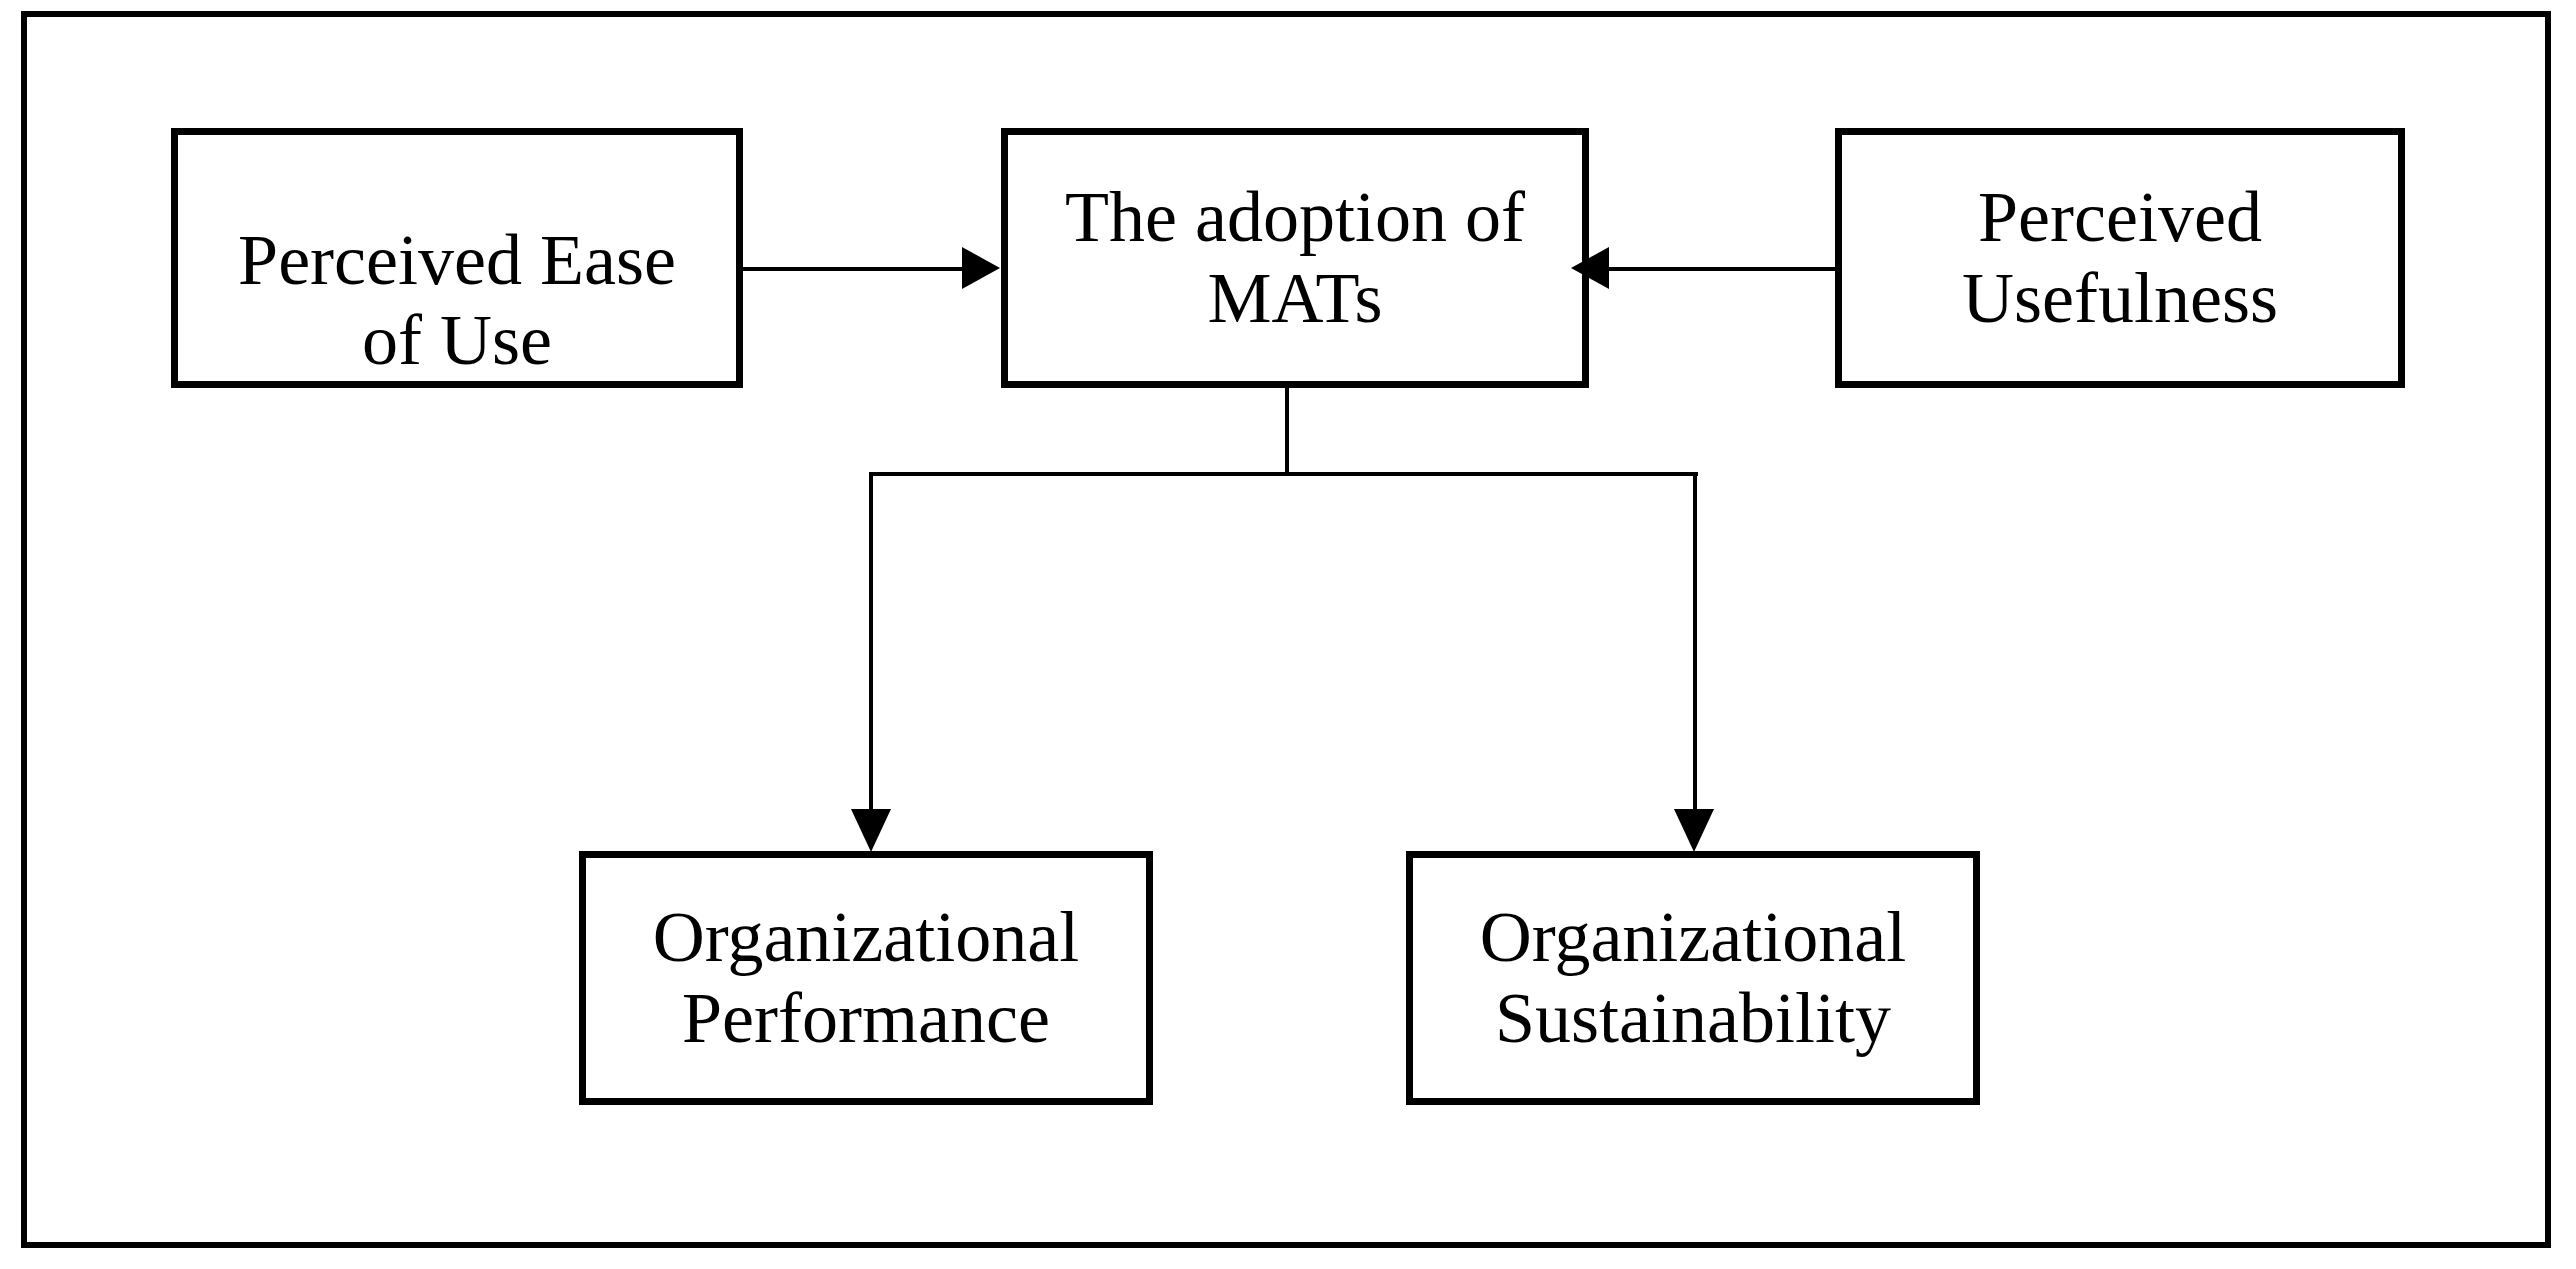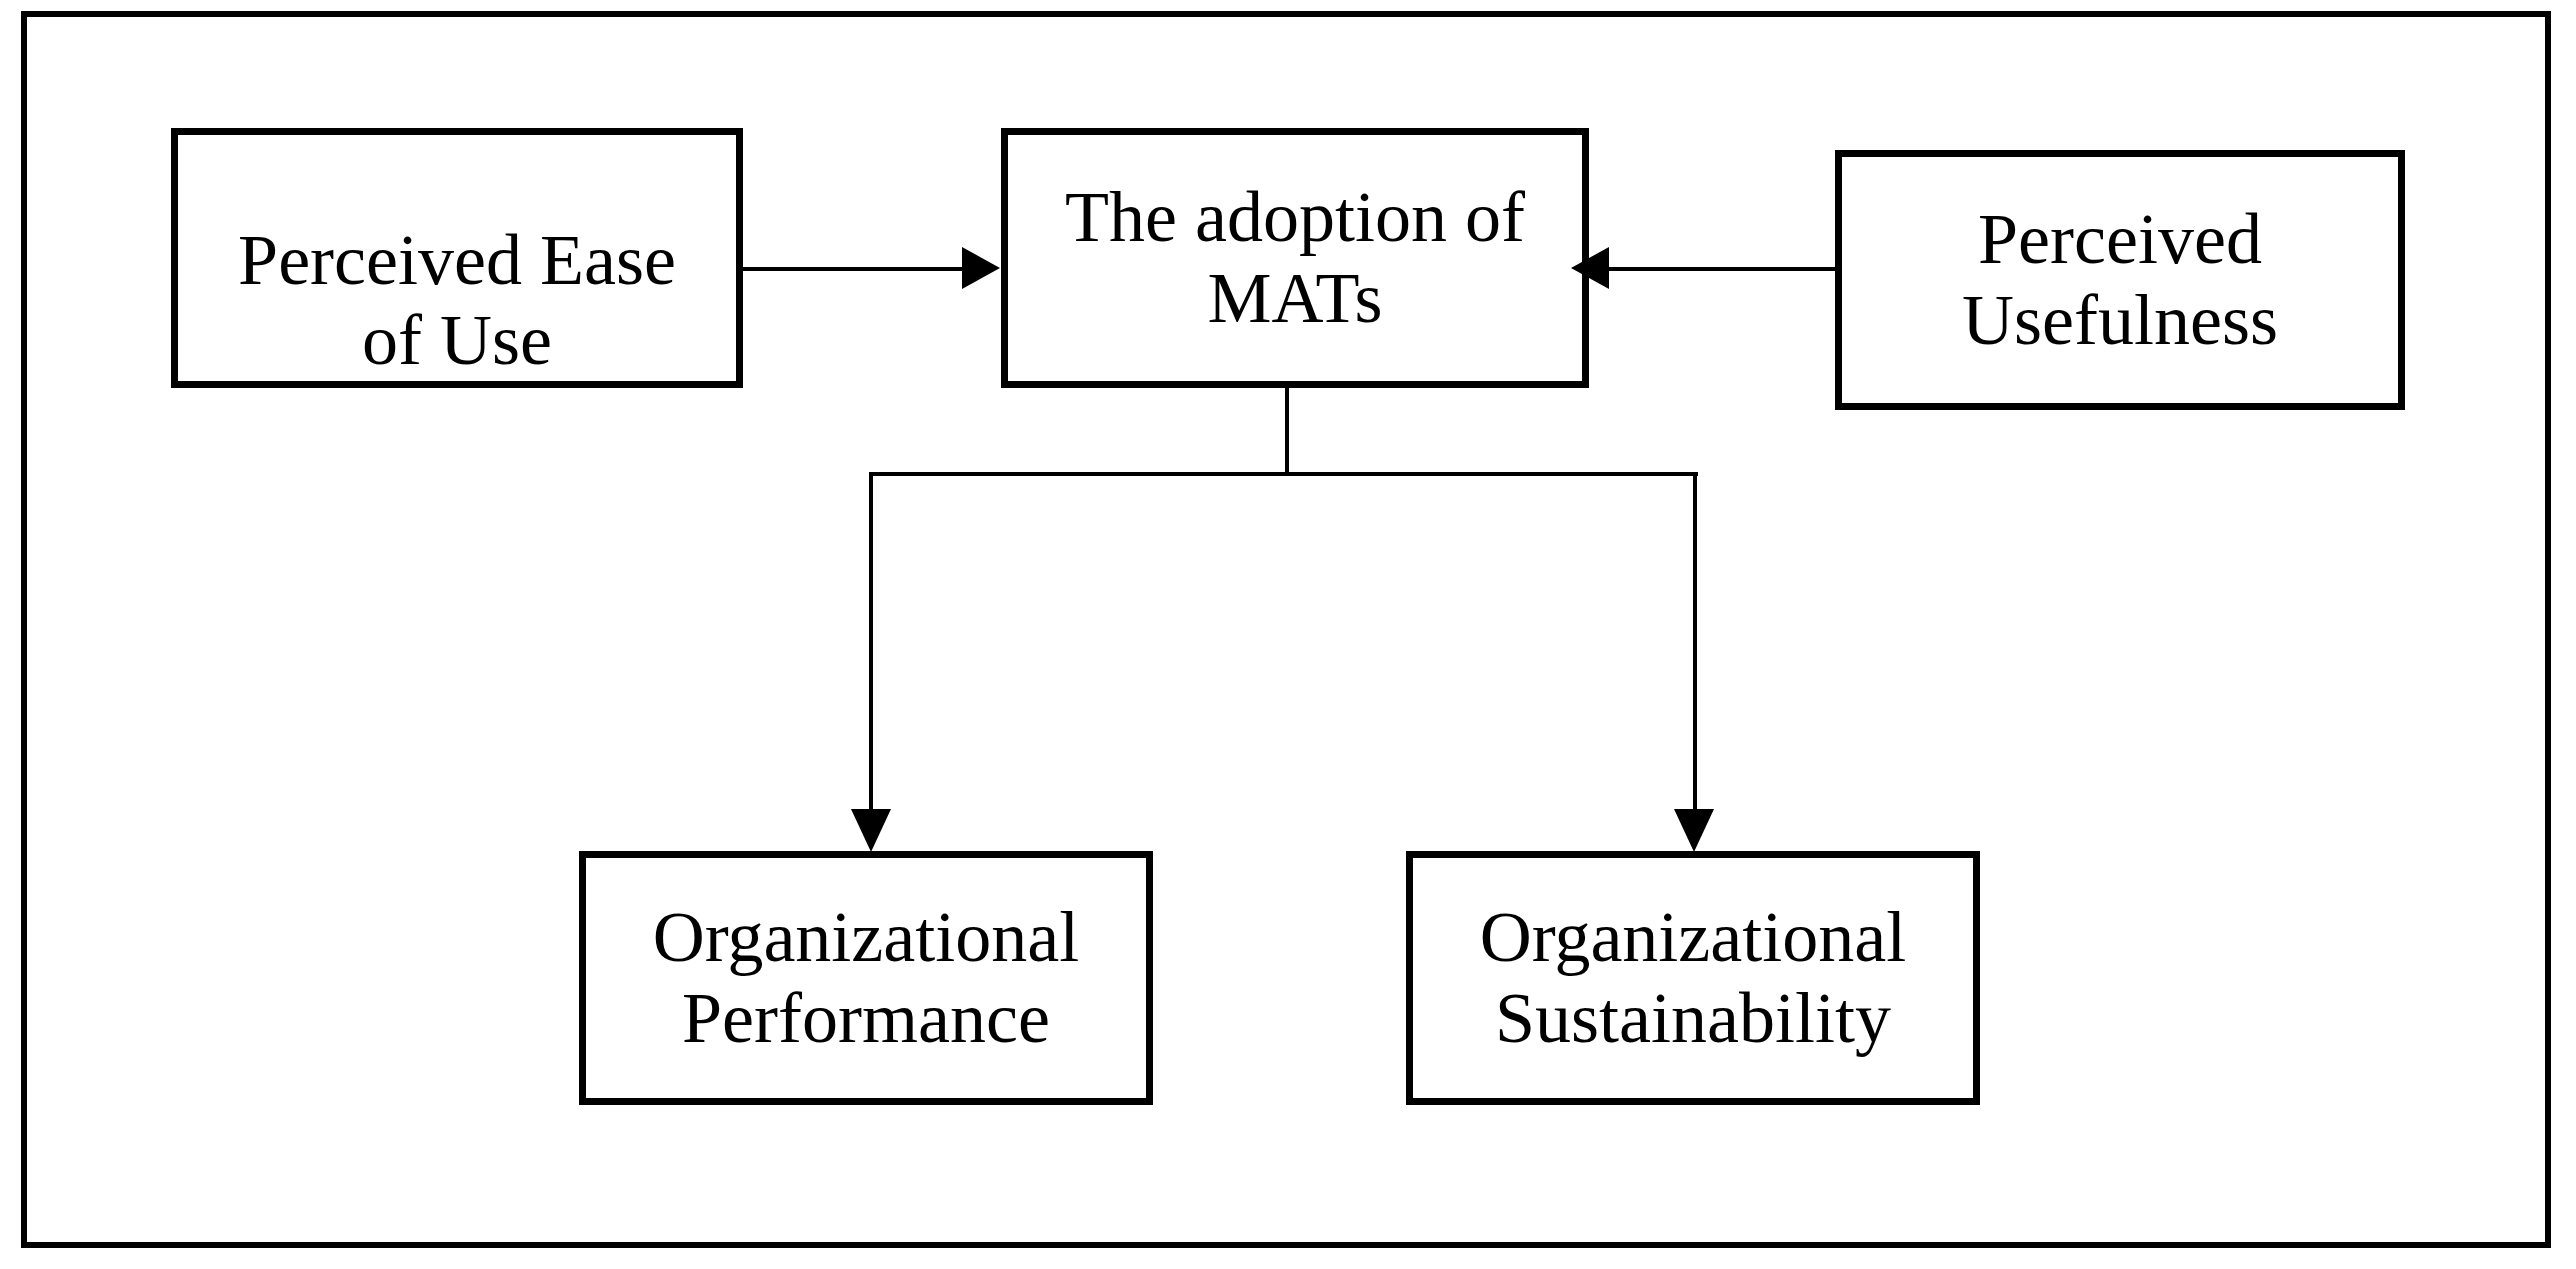--- a/index.html
+++ b/index.html
@@ -37,21 +37,21 @@
     font-family: "Liberation Serif", "DejaVu Serif", serif;
     font-size: 72px;
     line-height: 1.12;
   }
   .box-label {
     white-space: pre-line;
     display: block;
   }
   #box-peou          { left: 171px;  top: 128px;  width: 572px; height: 260px; align-items: flex-end; }
   #box-adoption      { left: 1001px; top: 128px;  width: 588px; height: 260px; }
-  #box-pu            { left: 1835px; top: 128px;  width: 570px; height: 260px; margin-top: 22px; }
+  #box-pu            { left: 1835px; top: 128px;  width: 570px; height: 260px; }
   #box-performance   { left: 579px;  top: 851px; width: 574px; height: 254px; }
   #box-sustainability{ left: 1406px; top: 851px; width: 574px; height: 254px; }
 
   .line {
     position: absolute;
     background: #000000;
   }
   #arrow-peou-line      { left: 740px;  top: 267px; width: 225px;  height: 3.8px; }
   #arrow-pu-line        { left: 1608px; top: 267px; width: 227px;  height: 3.8px; }
   #stem-line            { left: 1285px; top: 386px; width: 3.8px;    height: 89px; }

